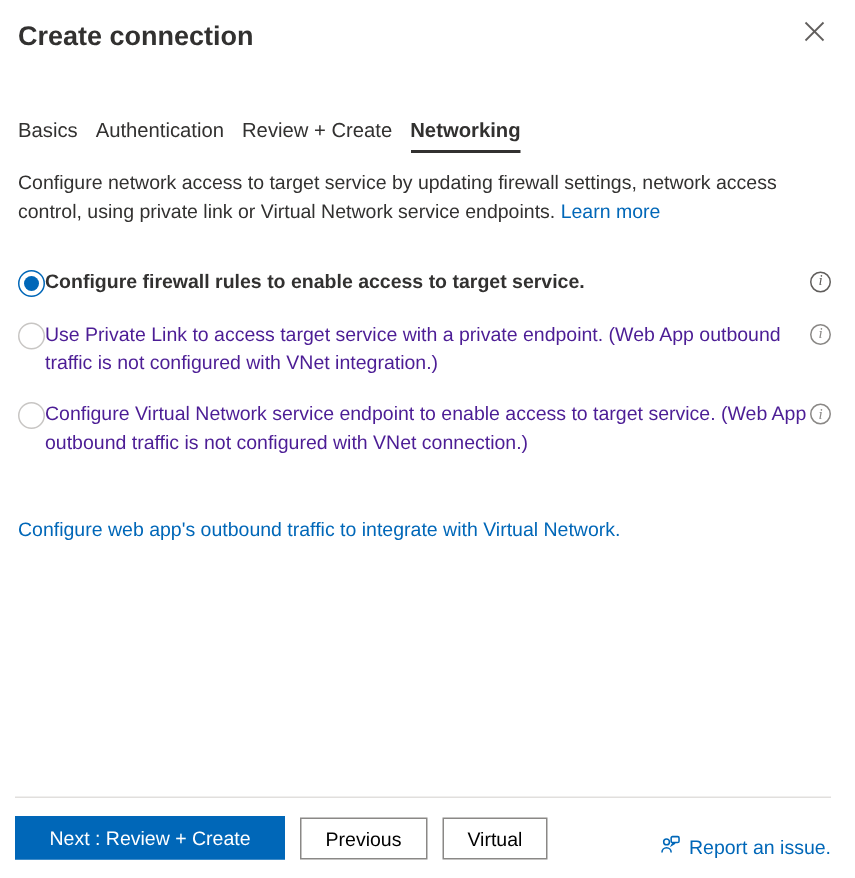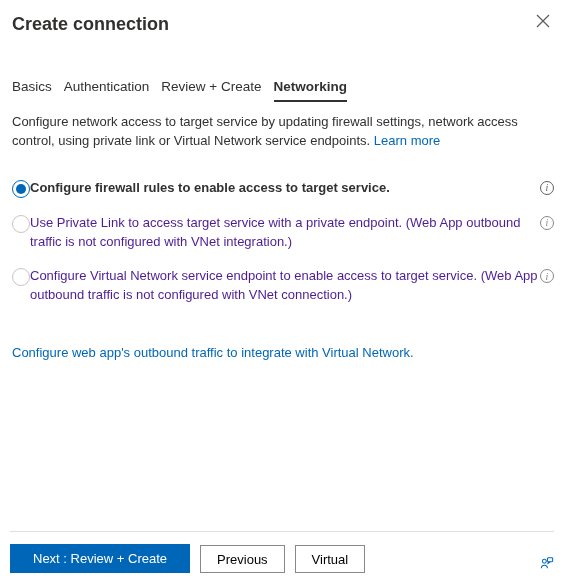--- a/index.html
+++ b/index.html
@@ -236,16 +236,17 @@
     <button class="btn">Virtual</button>
     <a class="report-link">
       <span>
         <svg width="14" height="14" viewBox="0 0 16 16" fill="none" stroke-width="1.2">
           <circle cx="5" cy="6" r="2.2"></circle>
           <path d="M1.5 14c0-2 1.6-3.5 3.5-3.5S8.5 12 8.5 14"></path>
           <rect x="8.5" y="2" width="6" height="4.5" rx="1"></rect>
           <path d="M10 6.5l-1 2 2.5-1.5"></path>
         </svg>
       </span>
+      <span>Report an issue.</span>
     </a>
   </div>
 
 </div>
 
 </body></html>

